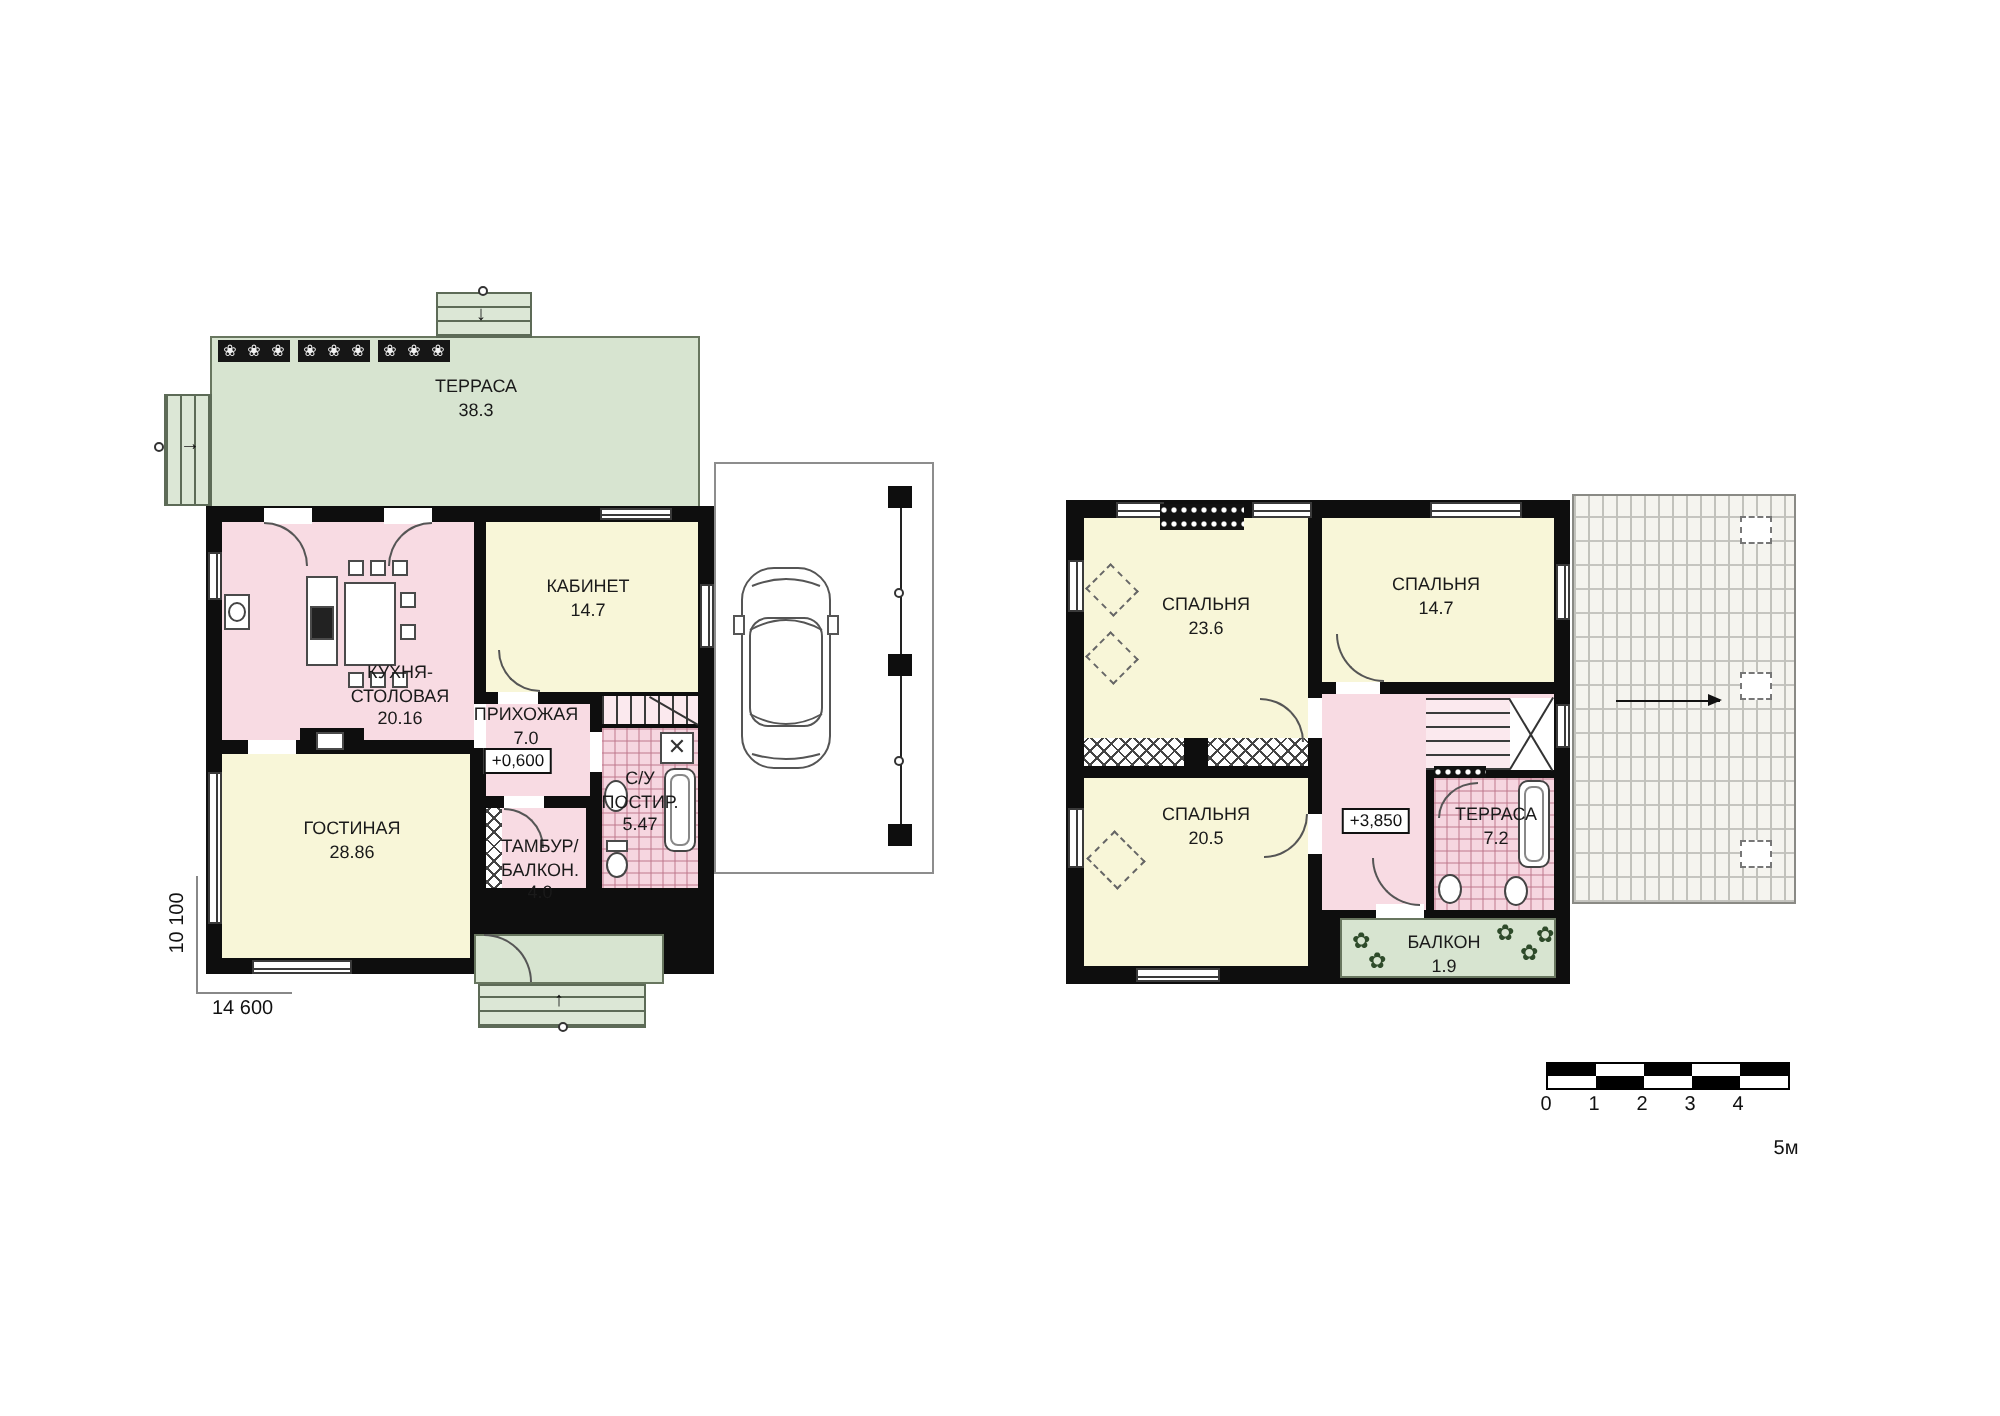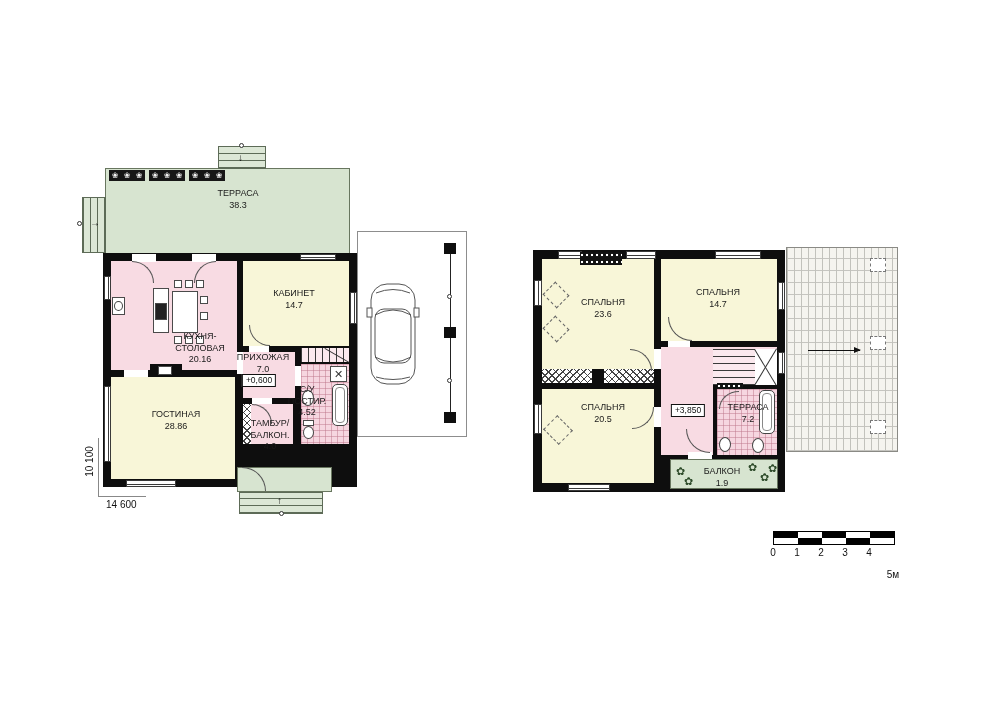--- a/index.html
+++ b/index.html
@@ -176,24 +176,24 @@
   <div class="levelbox" style="left:259px;top:374px">+0,600</div>
   <div class="lbl" style="left:176px;top:409px">
     <span>ГОСТИНАЯ</span>
     <span>28.86</span>
   </div>
   <div class="lbl" style="left:270px;top:418px">
     <span>ТАМБУР/</span>
     <span>БАЛКОН.</span>
     <span>4.0</span>
   </div>
-  <div class="lbl" style="left:307px;top:384px">
+  <div class="lbl" style="left:320px;top:384px">
     <span>С/У</span>
     <span>ПОСТИР.</span>
-    <span>4.52</span>
+    <span>5.47</span>
   </div>
 
   <div class="dimline" style="left:98px;top:438px;height:58px;border-left-width:1px"></div>
   <div class="dimline" style="left:98px;top:496px;width:48px;border-top-width:1px"></div>
   <div class="dim rot" style="left:59px;top:456px;width:60px;text-align:center">10 100</div>
   <div class="dim" style="left:106px;top:499px">14 600</div>
 
   <div class="wall" style="left:533px;top:250px;width:252px;height:242px"></div>
   <div class="yellow" style="left:542px;top:259px;width:112px;height:110px"></div>
   <div class="zigzag" style="left:542px;top:369px;width:112px;height:14px"></div>

